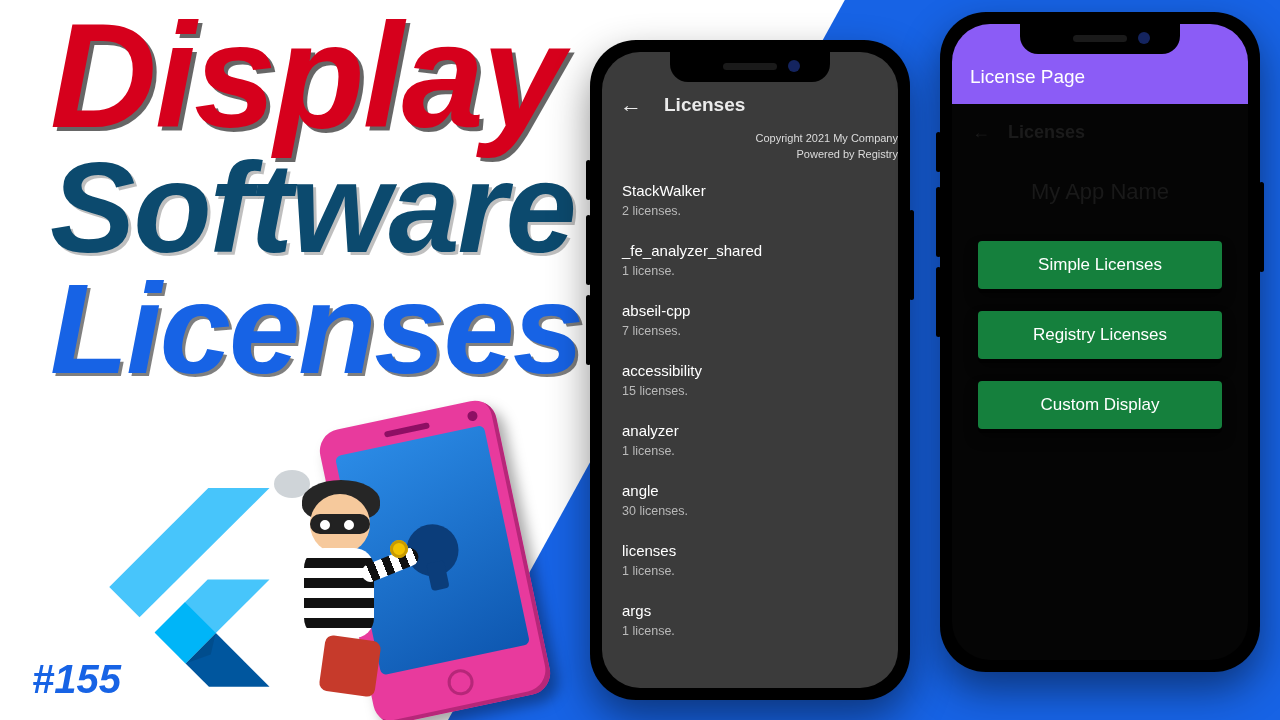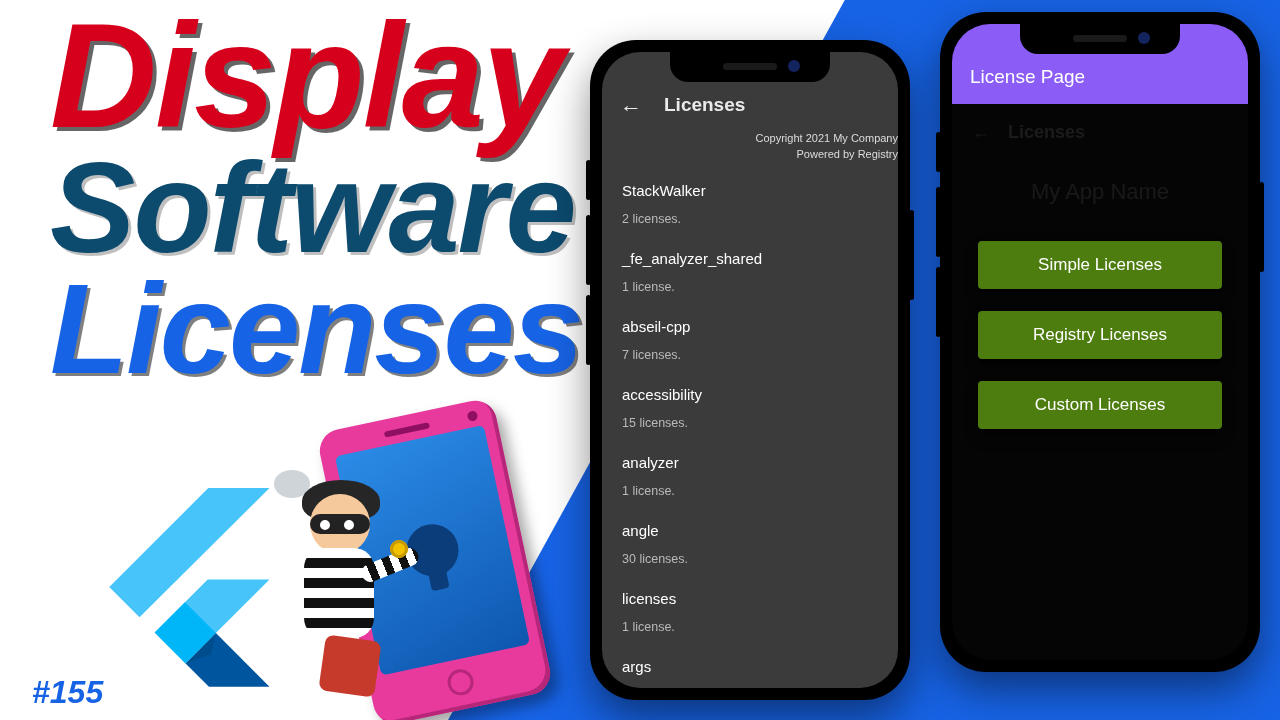--- a/index.html
+++ b/index.html
@@ -15,21 +15,21 @@
   }
 
   
   .title { position: absolute; left: 30px; top: 0; z-index: 5; font-family: Arial, Helvetica, sans-serif; margin-left: 20px; }
   .title .w { font-weight: 900; font-style: italic; letter-spacing: -2px; line-height: 0.95; }
   .w-display { font-size: 148px; color: #d6001c; text-shadow: 4px 4px 0 rgba(0,0,0,.6); margin-top: 6px; }
   .w-software { font-size: 128px; color: #0c4a6e; text-shadow: 3px 3px 0 rgba(0,0,0,.25); }
   .w-licenses { font-size: 128px; color: #1763e5; text-shadow: 3px 3px 0 rgba(0,0,0,.5); }
 
   
-  .episode { position: absolute; left: 32px; bottom: 9px; color: #1763e5; font-size: 32px; font-weight: 800; font-style: italic; z-index: 6; }
+  .episode { position: absolute; left: 32px; bottom: 18px; color: #1763e5; font-size: 40px; font-weight: 800; font-style: italic; z-index: 6; }
 
   
   .flutter-logo { position: absolute; left: 90px; bottom: 32px; width: 200px; height: 200px; z-index: 4; }
 
   
   .pink-phone { position: absolute; left: 345px; bottom: 8px; width: 180px; height: 300px; transform: rotate(-12deg); z-index: 3; }
   .pink-phone .body { position: absolute; inset: 0; border-radius: 22px; background: #e83a9d; box-shadow: inset -4px -4px 0 #b62779, 6px 10px 14px rgba(0,0,0,.35); }
   .pink-phone .screen { position: absolute; inset: 26px 14px 50px 14px; border-radius: 6px; background: linear-gradient(160deg,#2b8be6,#0e57b0); }
   .pink-phone .home { position: absolute; left: 50%; bottom: 14px; transform: translateX(-50%); width: 26px; height: 26px; border: 3px solid #b62779; border-radius: 50%; }
   .pink-phone .cam { position: absolute; top: 10px; right: 18px; width: 10px; height: 10px; background:#8e0f64; border-radius:50%; }
@@ -65,31 +65,31 @@
 
   
   .ph-left { left:590px; top:40px; }
   .ph-left .frame { background:#3b3b3b; color:#eaeaea; }
   .p1-appbar { display:flex; align-items:center; gap:22px; padding:42px 18px 14px 18px; font-size:19px; font-weight:600; }
   .p1-appbar .back { font-size:22px; line-height:1; }
   .p1-sub { text-align:right; font-size:11px; color:#dcdcdc; padding:2px 0; }
   .p1-list { padding:6px 20px 12px; }
   .li-row { padding:14px 0 10px; }
   .li-row .name { color:#fff; font-size:15px; }
-  .li-row .count { color:#b9b9b9; font-size:12.5px; margin-top:13px; }
+  .li-row .count { color:#b9b9b9; font-size:12.5px; margin-top:5px; }
 
   
   .ph-right { left:940px; top:12px; }
   .ph-right .frame { background:#050505; color:#fff; }
   .p2-appbar { background:#8b5cf6; color:#fff; padding:42px 18px 16px 18px; font-size:19px; font-weight:500; }
   .p2-dim { padding:18px 20px 8px; color:#2d2d2d; }
   .p2-dim .row { display:flex; align-items:center; gap:18px; font-size:18px; font-weight:600; opacity:.55; }
   .p2-dim .appname { text-align:center; font-size:22px; font-weight:500; margin:36px 0 10px; opacity:.5; }
   .btns { padding:18px 26px; display:flex; flex-direction:column; gap:22px; }
-  .pill { background:#4d7c0f; color:#fff; font-size:17px; font-weight:500; text-align:center; padding:14px 10px; border-radius:4px; box-shadow: 0 4px 0 rgba(0,0,0,.5), 0 8px 14px rgba(0,0,0,.45); }
+  .pill { background:#15803d; color:#fff; font-size:17px; font-weight:500; text-align:center; padding:14px 10px; border-radius:4px; box-shadow: 0 4px 0 rgba(0,0,0,.5), 0 8px 14px rgba(0,0,0,.45); }
 
 </style>
 </head>
 <body>
 
 <div class="stage">
   <div class="blue-bg"></div>
 
   <div class="title">
     <div class="w w-display">Display</div>
@@ -192,18 +192,18 @@
       <div class="p2-dim">
         <div class="row">
           <span>←</span>
           <span>Licenses</span>
         </div>
         <div class="appname">My App Name</div>
       </div>
       <div class="btns">
         <div class="pill">Simple Licenses</div>
         <div class="pill">Registry Licenses</div>
-        <div class="pill">Custom Licenses</div>
+        <div class="pill">Custom Display</div>
       </div>
     </div>
   </div>
 
 </div>
 
 </body></html>

